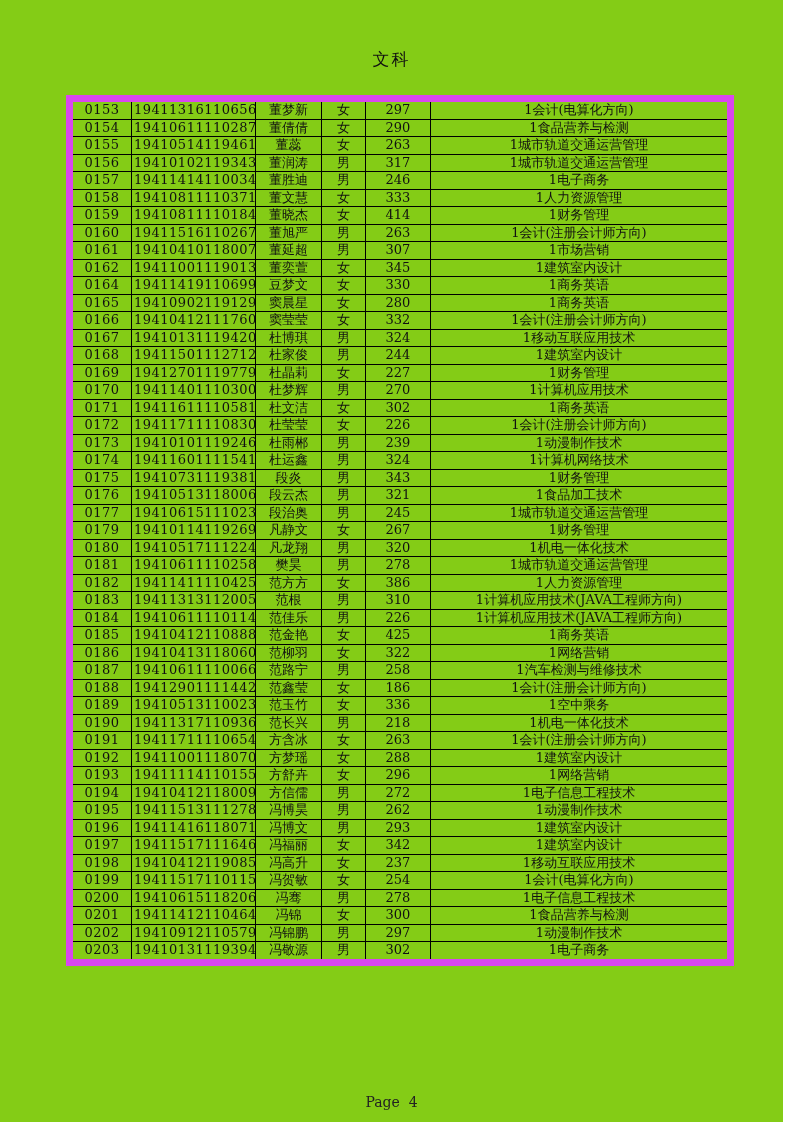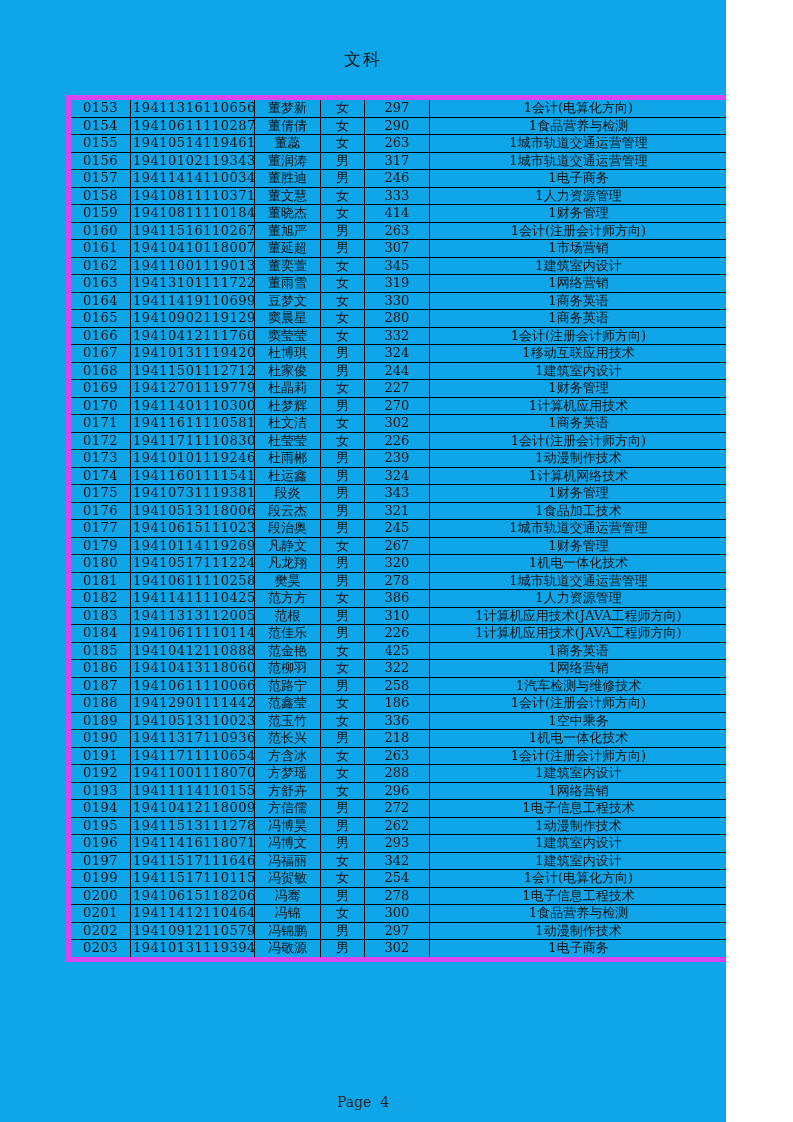--- a/index.html
+++ b/index.html
@@ -6,43 +6,43 @@
   html, body { width: 793px; height: 1122px; }
   body {
     background: #ffffff;
     font-family: "DejaVu Serif", "Liberation Serif", serif;
     color: #1a1a1a;
     position: relative;
   }
   .page {
     position: absolute;
     inset: 0;
-    width: 726px;
+    width: 783px;
     height: 1122px;
-    background: #0ea5e9;
+    background: #84cc16;
     overflow: hidden;
   }
   .doc-title {
     position: absolute;
     top: 48px;
     left: 0;
     width: 100%;
     text-align: center;
     font-size: 17px;
     letter-spacing: 2px;
     color: #111;
   }
   table.roster {
     position: absolute;
     left: 66px;
     top: 95px;
     width: 661px;
     border-collapse: collapse;
     table-layout: fixed;
-    border: 5px solid #d946ef;
+    border: 7px solid #d946ef;
   }
   table.roster td {
     border: 1px solid #000;
     height: 16.5px;
     padding: 0 2px;
     font-size: 13px;
     line-height: 16.5px;
     text-align: center;
     white-space: nowrap;
     overflow: hidden;
@@ -153,28 +153,20 @@
         </tr>
         <tr>
           <td class="col-serial">0162</td>
           <td class="col-exam">19411001119013</td>
           <td class="col-name">董奕萱</td>
           <td class="col-gender">女</td>
           <td class="col-score">345</td>
           <td class="col-major">1建筑室内设计</td>
         </tr>
         <tr>
-          <td class="col-serial">0163</td>
-          <td class="col-exam">19413101111722</td>
-          <td class="col-name">董雨雪</td>
-          <td class="col-gender">女</td>
-          <td class="col-score">319</td>
-          <td class="col-major">1网络营销</td>
-        </tr>
-        <tr>
           <td class="col-serial">0164</td>
           <td class="col-exam">19411419110699</td>
           <td class="col-name">豆梦文</td>
           <td class="col-gender">女</td>
           <td class="col-score">330</td>
           <td class="col-major">1商务英语</td>
         </tr>
         <tr>
           <td class="col-serial">0165</td>
           <td class="col-exam">19410902119129</td>
@@ -425,20 +417,28 @@
         </tr>
         <tr>
           <td class="col-serial">0197</td>
           <td class="col-exam">19411517111646</td>
           <td class="col-name">冯福丽</td>
           <td class="col-gender">女</td>
           <td class="col-score">342</td>
           <td class="col-major">1建筑室内设计</td>
         </tr>
         <tr>
+          <td class="col-serial">0198</td>
+          <td class="col-exam">19410412119085</td>
+          <td class="col-name">冯高升</td>
+          <td class="col-gender">女</td>
+          <td class="col-score">237</td>
+          <td class="col-major">1移动互联应用技术</td>
+        </tr>
+        <tr>
           <td class="col-serial">0199</td>
           <td class="col-exam">19411517110115</td>
           <td class="col-name">冯贺敏</td>
           <td class="col-gender">女</td>
           <td class="col-score">254</td>
           <td class="col-major">1会计(电算化方向)</td>
         </tr>
         <tr>
           <td class="col-serial">0200</td>
           <td class="col-exam">19410615118206</td>

